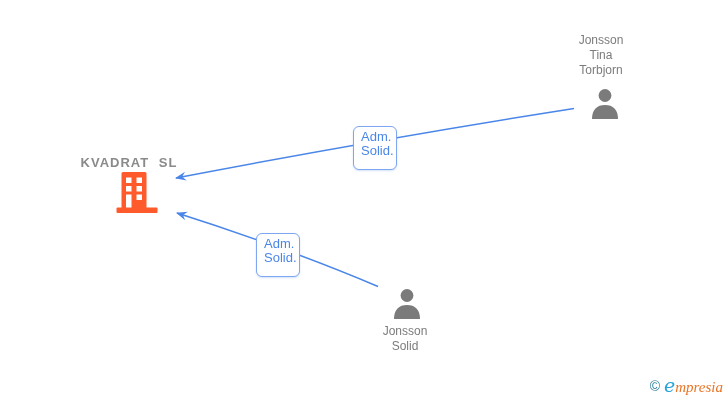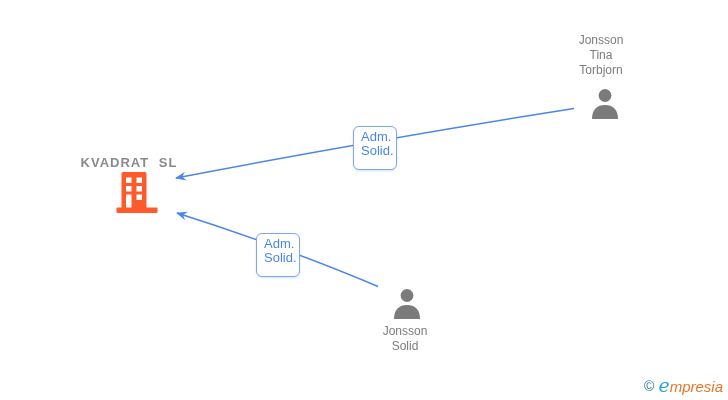--- a/index.html
+++ b/index.html
@@ -78,21 +78,21 @@
     vertical-align: 1px;
   }
   #watermark .brand-e {
     font-family: "DejaVu Serif", serif;
     font-style: italic;
     font-size: 19px;
     color: var(--wm-blue);
     margin-left: 4px;
   }
   #watermark .brand-rest {
-    font-family: Liberation Sans, sans-serif;
+    font-family: Liberation Serif, serif;
     font-style: italic;
     font-size: 15px;
     color: var(--wm-orange);
   }
 </style>
 </head>
 <body>
 
 <div id="canvas">
 

